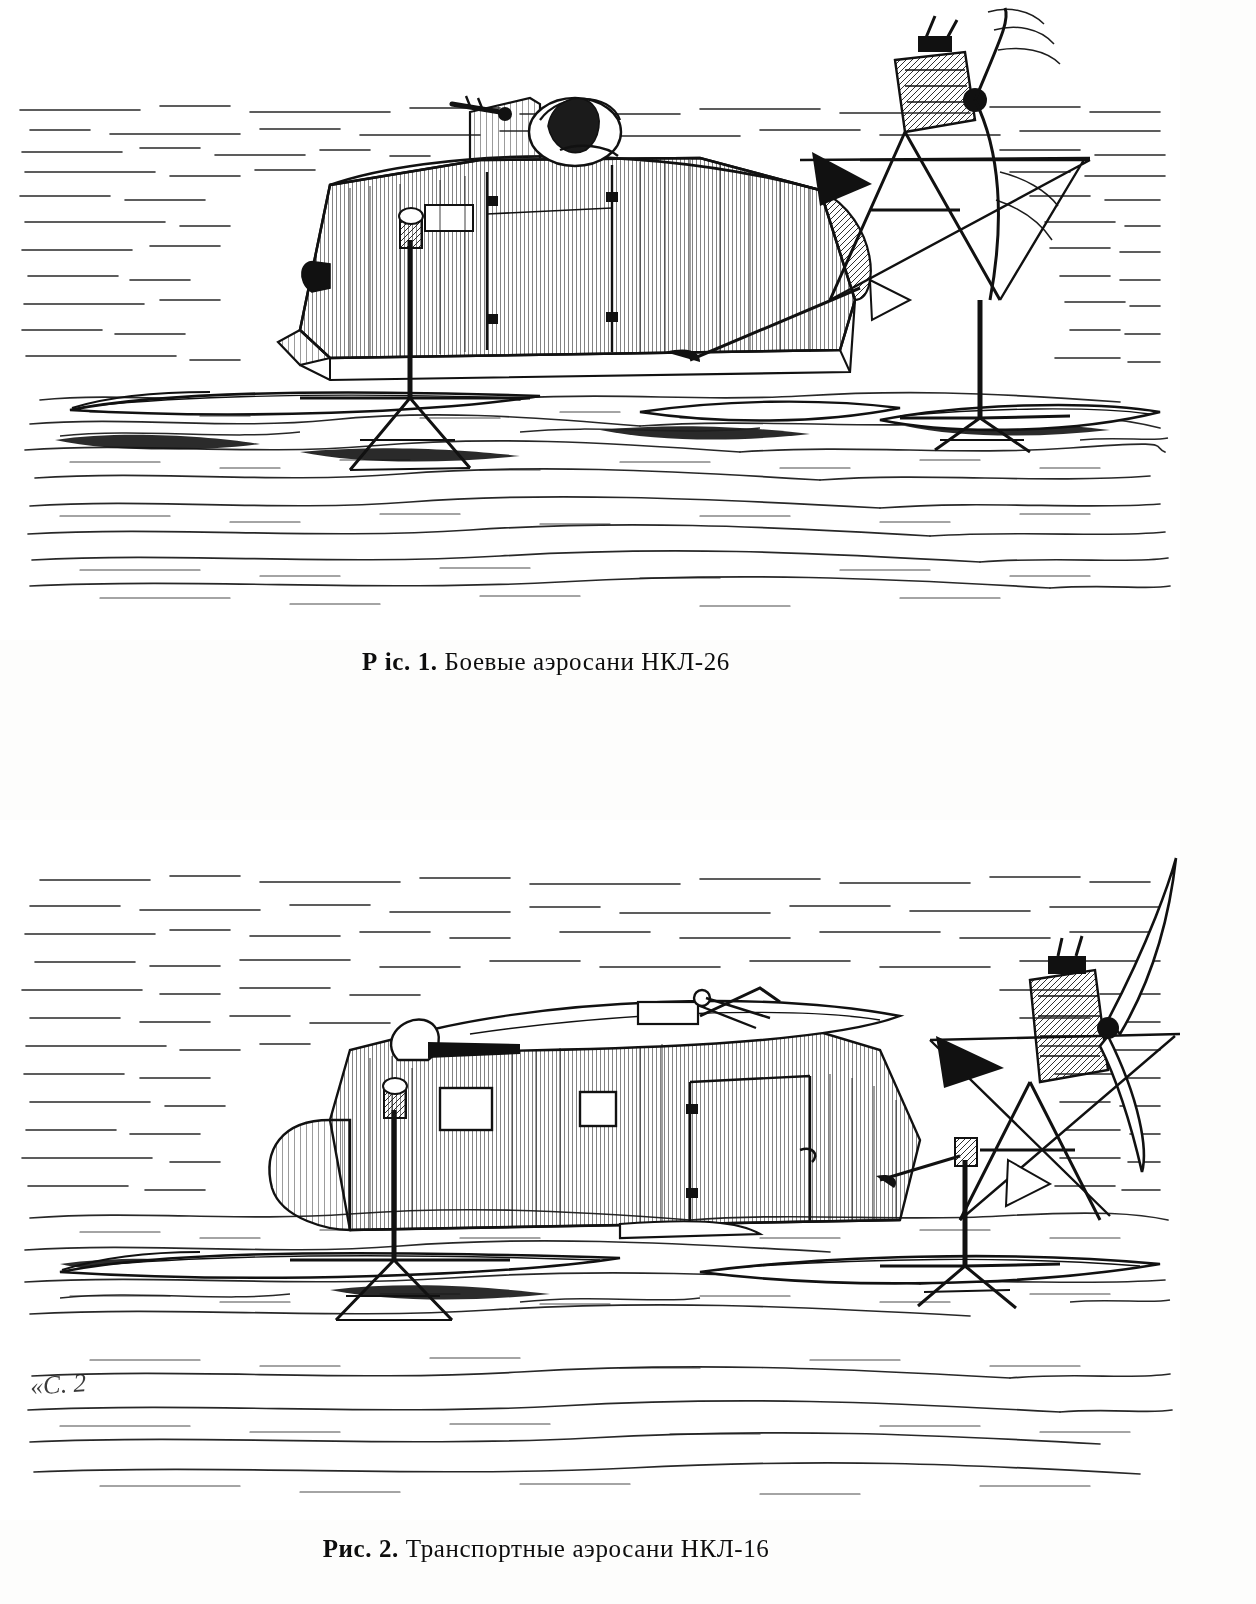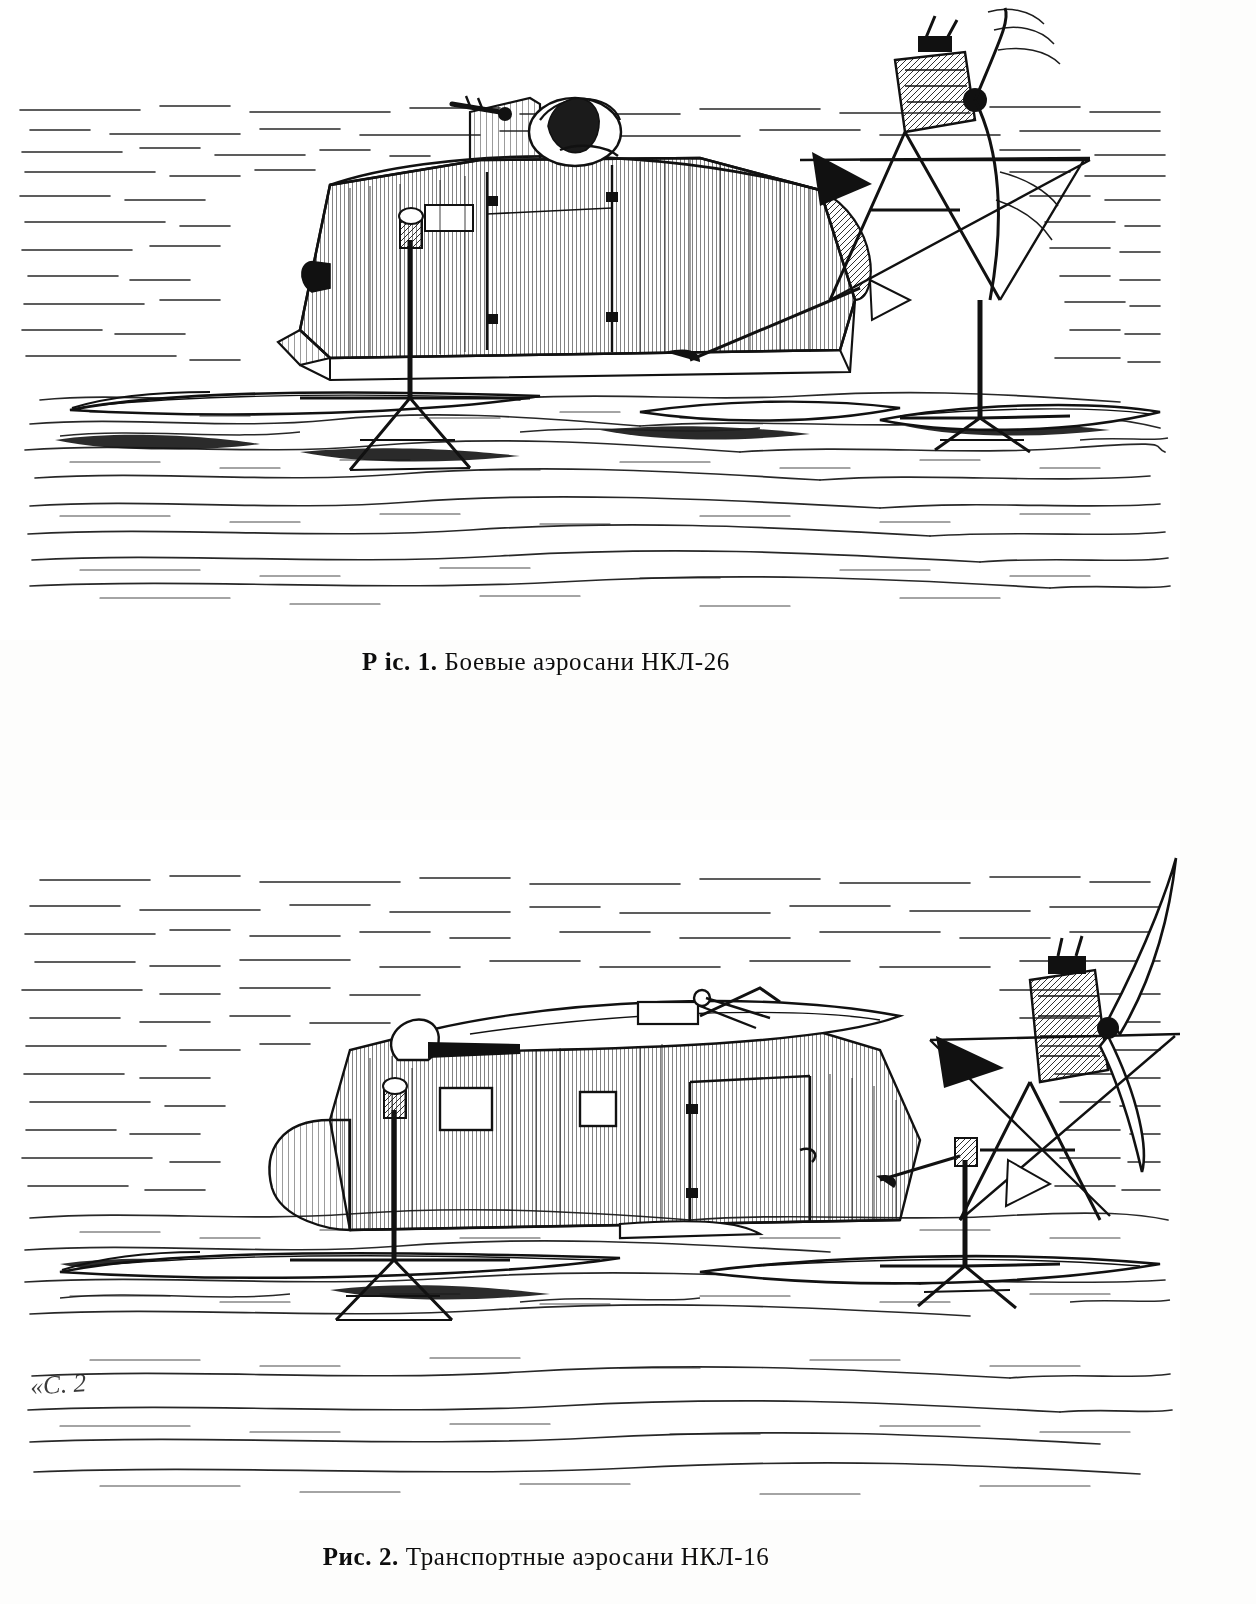--- a/index.html
+++ b/index.html
@@ -39,21 +39,21 @@
   #figure-2-illustration { height: 700px; }
 
   .figure-caption {
     text-align: center;
     font-size: 25px;
     letter-spacing: 0.6px;
     color: #0d0d0d;
     font-family: "Liberation Serif", serif;
   }
   #figure-1-caption { margin-top: 8px; }
-  #figure-2-caption { margin-top: 23px; }
+  #figure-2-caption { margin-top: 15px; }
   .caption-strong { font-weight: bold; }
 
   .corner-mark {
     position: absolute;
     left: 30px;
     bottom: 120px;
     font-size: 26px;
     font-family: "Liberation Serif", serif;
     color: #1a1a1a;
     transform: rotate(-4deg);

